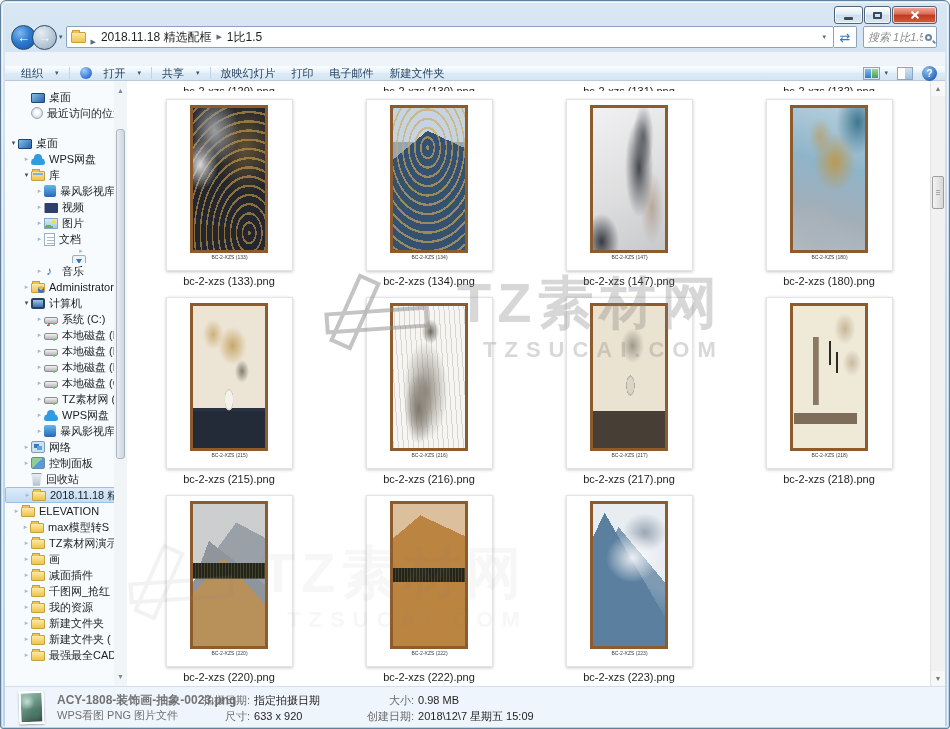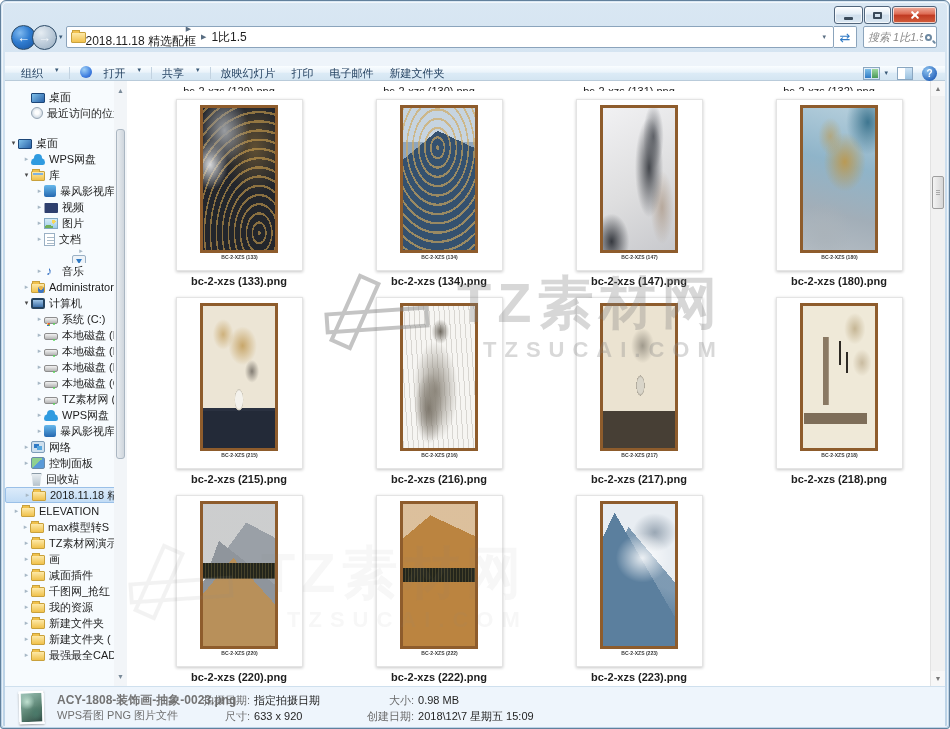--- a/index.html
+++ b/index.html
@@ -45,21 +45,21 @@
   .addr-folder::before{content:"";position:absolute;top:-3px;left:0;width:6px;height:2px;background:#f2c24e;border:1px solid #c9a13c;border-bottom:none;}
 
   
   .menubar{position:absolute;top:51px;left:4px;right:4px;height:14px;background:#eef4fa;display:flex;align-items:center;padding-left:6px;z-index:10;}
   .menu-item{font-size:11px;color:#1e1e1e;margin-right:16px;white-space:nowrap;}
 
   
   .toolbar{position:absolute;top:65px;left:4px;right:4px;height:15px;z-index:10;
     background:linear-gradient(180deg,#fafdff 0%,#eaf3fa 45%,#dcebf6 50%,#d4e5f2 100%);
     border-bottom:1px solid #b9cbda;display:flex;align-items:center;padding:0 8px;}
-  .tbtn{display:flex;gap:12px;font-size:11px;color:#1e3c5c;padding:0 8px;white-space:nowrap;}
+  .tbtn{display:flex;align-items:center;gap:12px;font-size:11px;color:#1e3c5c;padding:0 8px;white-space:nowrap;}
   .tbtn .dd{font-size:7px;color:#3a5a78;}
   .tsep{width:1px;height:12px;background:#c2d2e0;margin:0 2px;}
   .wps-ico{width:12px;height:12px;border-radius:50%;background:radial-gradient(circle at 35% 30%,#9fd0f5,#3f7fe0 60%,#2b50b8);flex:none;}
   .toolbar-right{margin-left:auto;display:flex;align-items:center;gap:9px;}
   .tb-views{width:17px;height:13px;background:linear-gradient(#e8f2fa,#cfe2f2);border:1px solid #8aa6c0;position:relative;}
   .tb-views::before{content:"";position:absolute;left:1px;top:1px;width:6px;height:9px;background:linear-gradient(#7fc0e8,#2f7ac5);}
   .tb-views::after{content:"";position:absolute;right:1px;top:1px;width:6px;height:9px;background:linear-gradient(#9fd8a0,#4a9a58);}
   .tb-views-dd{font-size:7px;color:#3a5a78;margin-left:-5px;}
   .tb-preview{width:16px;height:13px;border:1px solid #8aa6c0;background:#fff;position:relative;}
   .tb-preview::after{content:"";position:absolute;right:0;top:0;width:7px;height:11px;background:linear-gradient(#cfe4f5,#9cc2e0);}
@@ -110,21 +110,21 @@
   .i-network::before{content:"";position:absolute;left:2px;top:2px;width:5px;height:4px;background:#2f7ac5;}
   .i-network::after{content:"";position:absolute;right:2px;bottom:2px;width:5px;height:4px;background:#57a8e0;}
   .i-control{background:linear-gradient(135deg,#8fd08f 0 50%,#5a9ad8 50%);border:1px solid #6a8aa8;border-radius:2px;height:12px;}
   .i-recycle{background:linear-gradient(#e8eef2,#b9c6cf);border:1px solid #8a9aa6;clip-path:polygon(5% 0,95% 0,82% 100%,18% 100%);width:11px;height:13px;}
 
   
   .content{flex:1;position:relative;overflow:hidden;background:#fff;}
   .top-labels{position:absolute;top:0;left:2px;display:grid;grid-template-columns:repeat(4,200px);height:10px;overflow:hidden;}
   .tl{text-align:center;}
   .tl span{display:inline-block;margin-top:-6px;font-size:11px;color:#1e1e1e;}
-  .files-grid{position:absolute;top:18px;left:12px;display:grid;grid-template-columns:repeat(4,200px);grid-auto-rows:198px;font-weight:bold;}
+  .files-grid{position:absolute;top:18px;left:2px;display:grid;grid-template-columns:repeat(4,200px);grid-auto-rows:198px;}
   .cell{text-align:center;}
   .card{width:127px;height:172px;margin:0 auto;background:#fff;border:1px solid #e4e4e4;box-shadow:0 1px 3px rgba(0,0,0,.22);padding-top:5px;}
   .frame{width:78px;height:148px;margin:0 auto;border:3px solid #8e5c2c;box-shadow:inset 0 0 0 1px #c59a63;background:#fff;}
   .art{width:100%;height:100%;}
   .cap{font-size:7px;transform:scale(.72);color:#3a3a3a;margin-top:1px;white-space:nowrap;}
   .fname{font-size:11px;color:#1e1e1e;margin-top:4px;}
 
   
   .a133{background:radial-gradient(55% 40% at 30% 16%,#9a9da1 0%,rgba(70,72,76,0) 62%),
     radial-gradient(45% 32% at 10% 40%,#d7d8da 0%,rgba(215,216,218,0) 55%),
@@ -242,21 +242,21 @@
         <span>←</span>
       </div>
     <div class="nav-circle nav-fwd">
         <span>→</span>
       </div>
     <span class="nav-dd">▾</span>
     <div class="addr-field">
 
       <span class="addr-folder" style="order:-2"></span>
       <span class="addr-dd-end" style="order:99">▾</span>
-    <span class="crumb-wrap" style="display:flex;align-items:flex-end;flex-direction:column;">
+    <span class="crumb-wrap" style="display:flex;align-items:flex-end;">
           <span class="crumb-sep">▶</span>
           <span class="crumb">2018.11.18 精选配框</span>
         </span>
         <span class="crumb-wrap" style="display:flex;align-items:center;">
           <span class="crumb-sep">▶</span>
           <span class="crumb">1比1.5</span>
         </span>
       </div>
     <div class="refresh-btn">
         <span>⇄</span>

